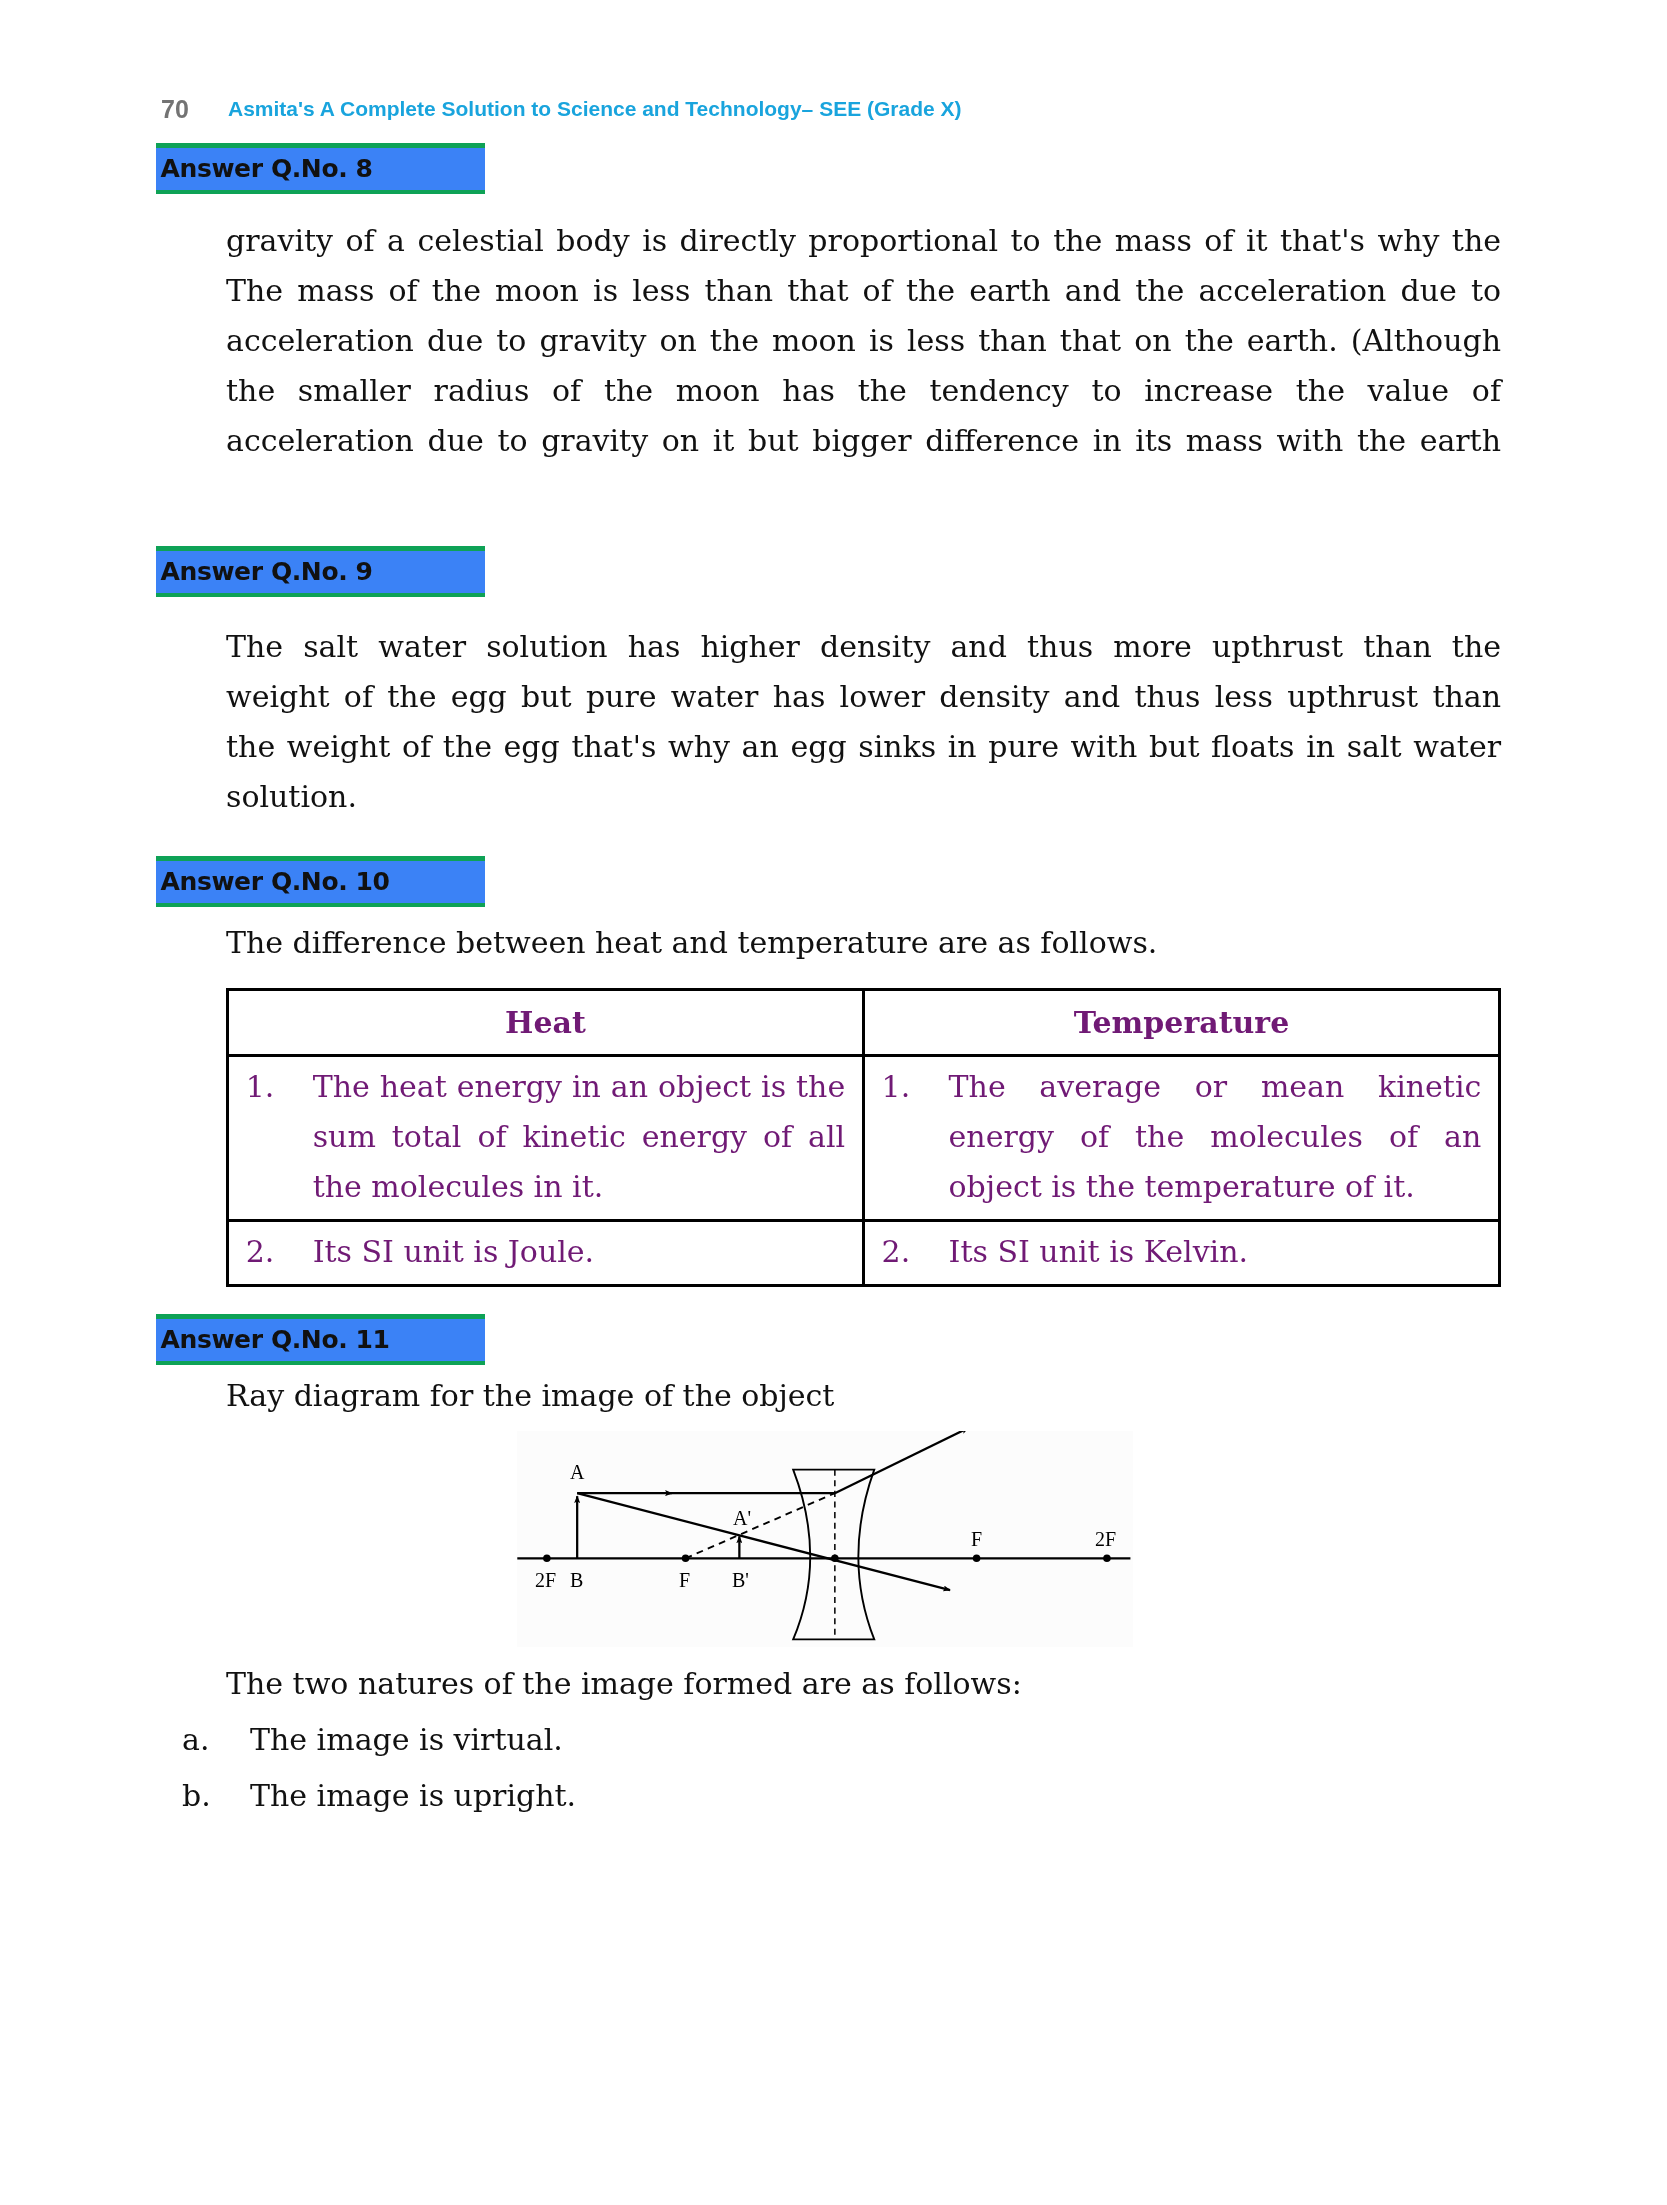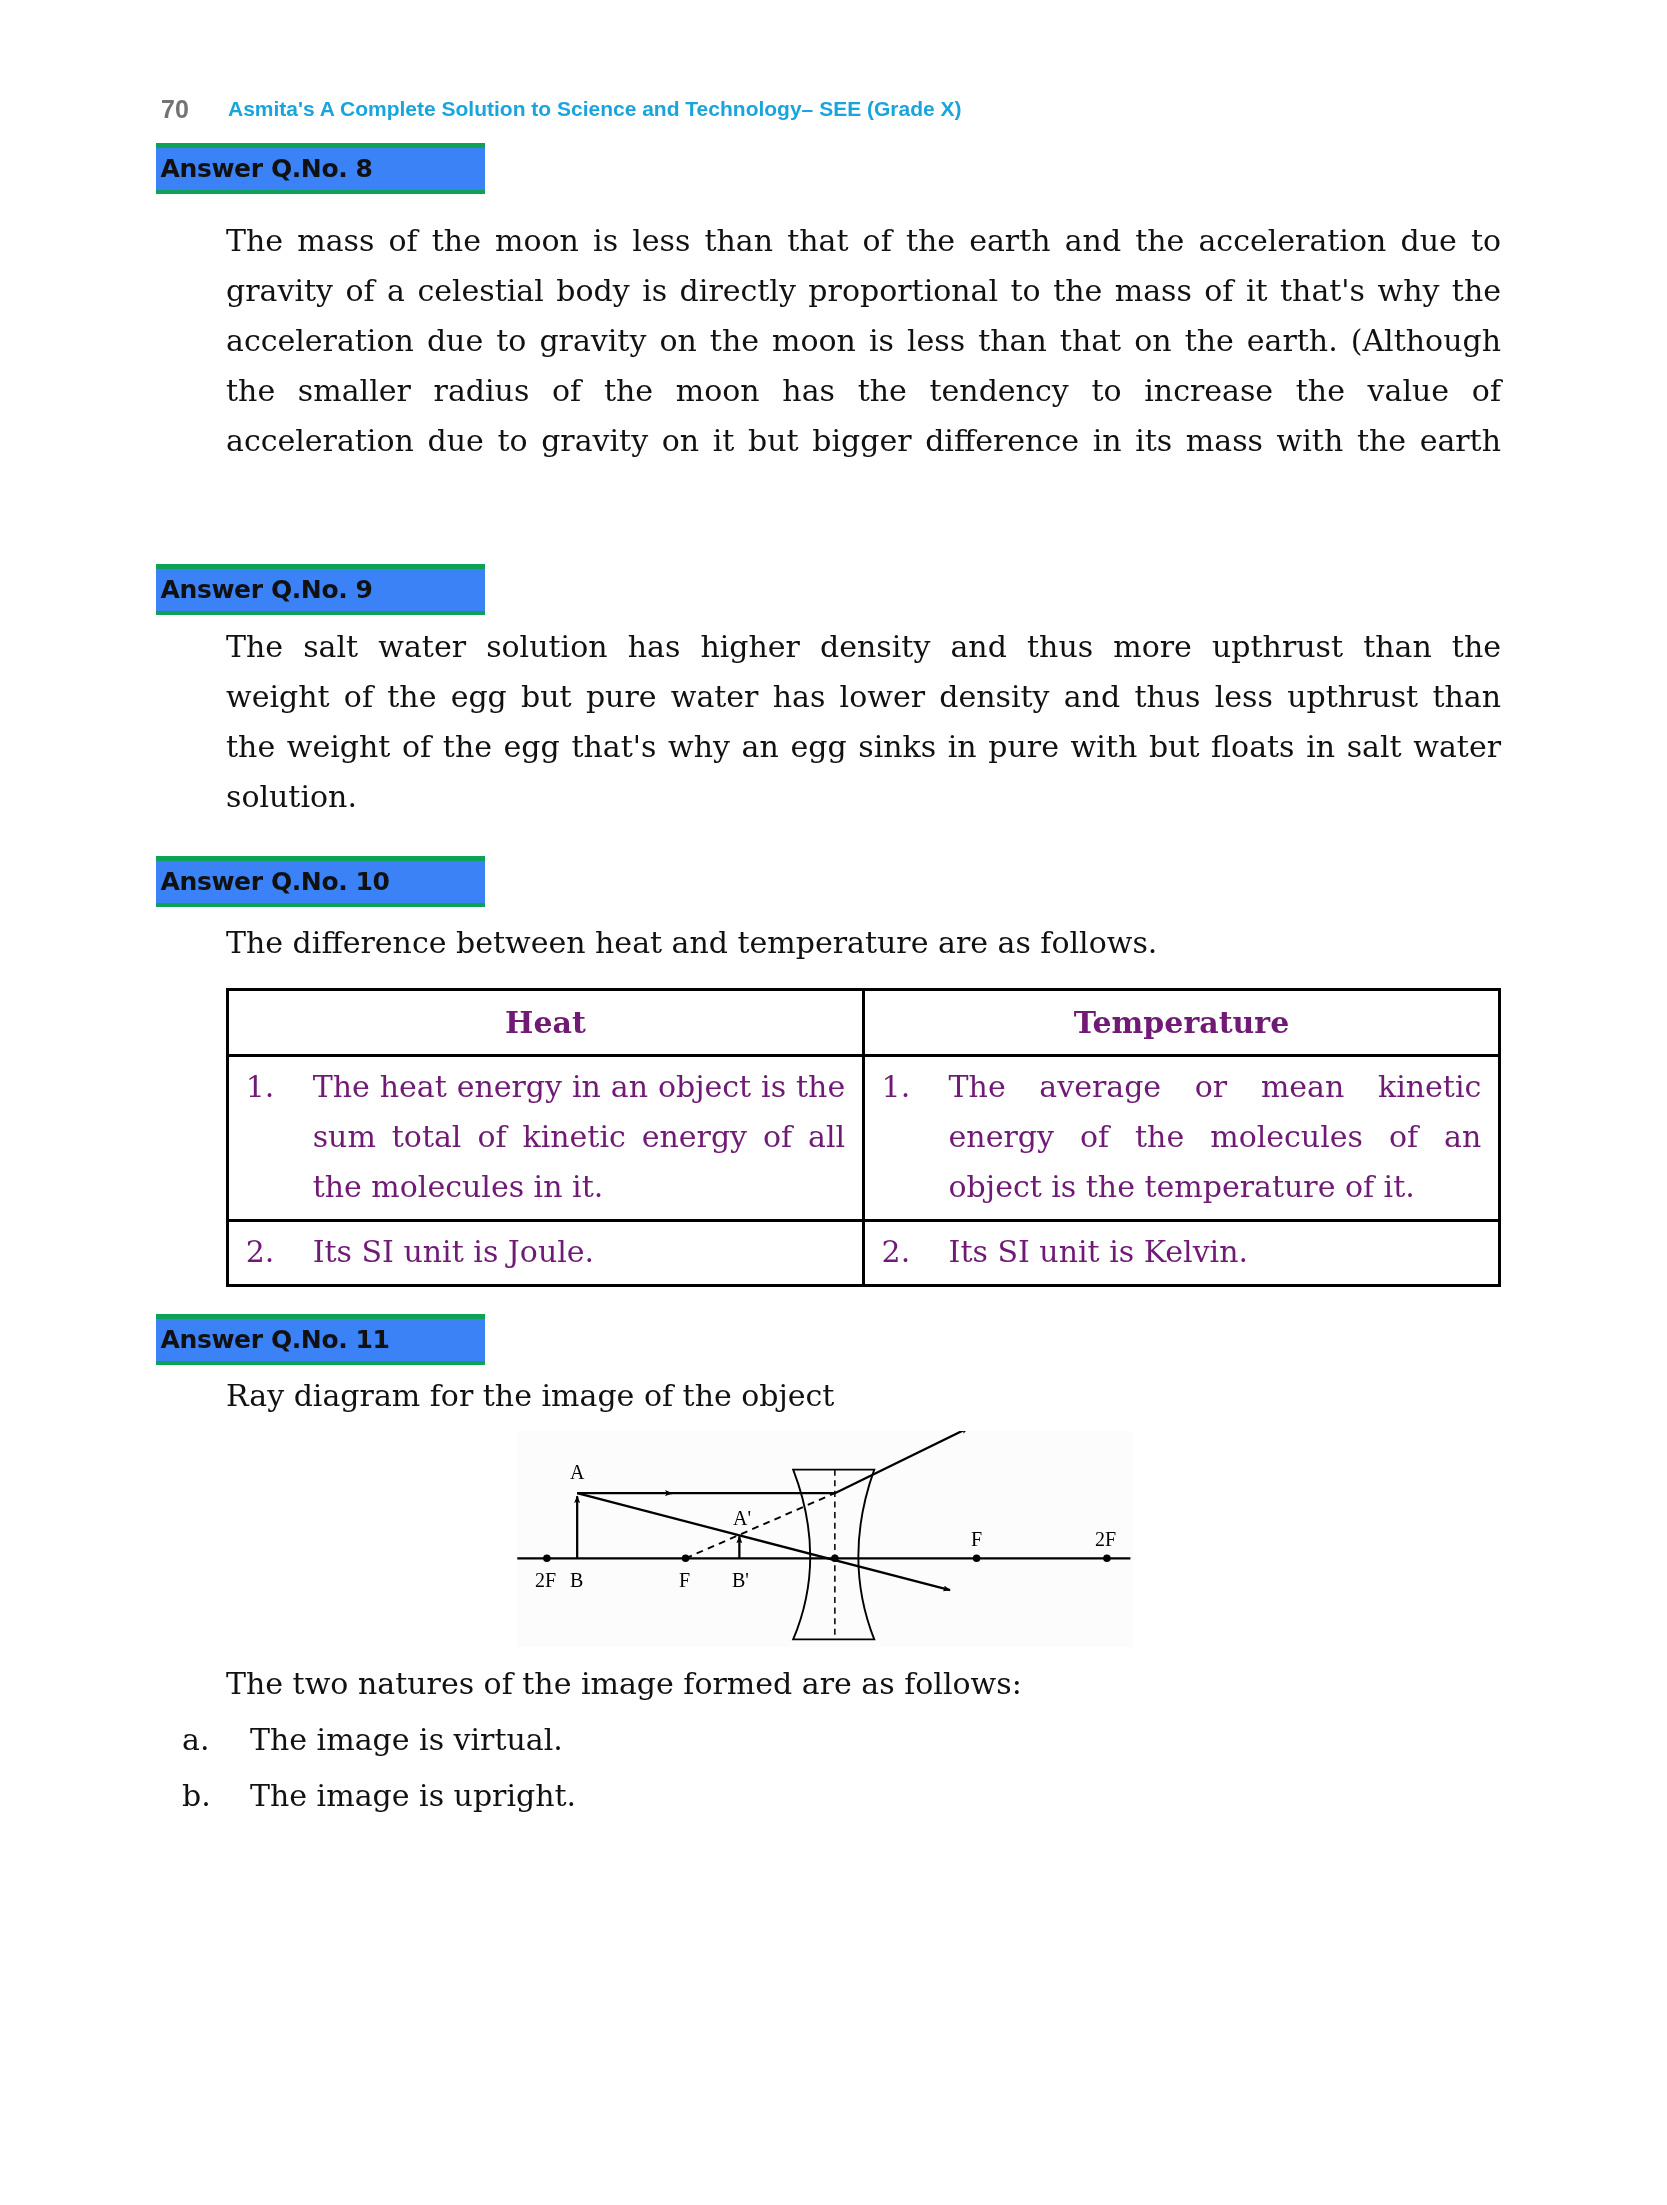--- a/index.html
+++ b/index.html
@@ -34,28 +34,28 @@
 </head>
 <body>
 
 <div class="abs running-head">
   <span class="page-num">70</span>
   <span class="book-title">Asmita's A Complete Solution to Science and Technology– SEE (Grade X)</span>
 </div>
 
 <div class="abs ans-bar" style="top:143px;">Answer Q.No. 8</div>
 <div class="abs para" style="top:216px;">
+  <span class="line">gravity of a celestial body is directly proportional to the mass of it that's why the</span>
   <span class="line">The mass of the moon is less than that of the earth and the acceleration due to</span>
-  <span class="line">gravity of a celestial body is directly proportional to the mass of it that's why the</span>
   <span class="line">acceleration due to gravity on the moon is less than that on the earth. (Although</span>
   <span class="line">the smaller radius of the moon has the tendency to increase the value of</span>
   <span class="line">acceleration due to gravity on it but bigger difference in its mass with the earth</span>
 </div>
 
-<div class="abs ans-bar" style="top:564px;">Answer Q.No. 9</div>
+<div class="abs ans-bar" style="top:546px;">Answer Q.No. 9</div>
 <div class="abs para" style="top:622px;">
   <span class="line">The salt water solution has higher density and thus more upthrust than the</span>
   <span class="line">weight of the egg but pure water has lower density and thus less upthrust than</span>
   <span class="line">the weight of the egg that's why an egg sinks in pure with but floats in salt water</span>
   <span class="line last">solution.</span>
 </div>
 
 <div class="abs ans-bar" style="top:856px;">Answer Q.No. 10</div>
 <div class="abs para" style="top:918px;">The difference between heat and temperature are as follows.</div>
 

